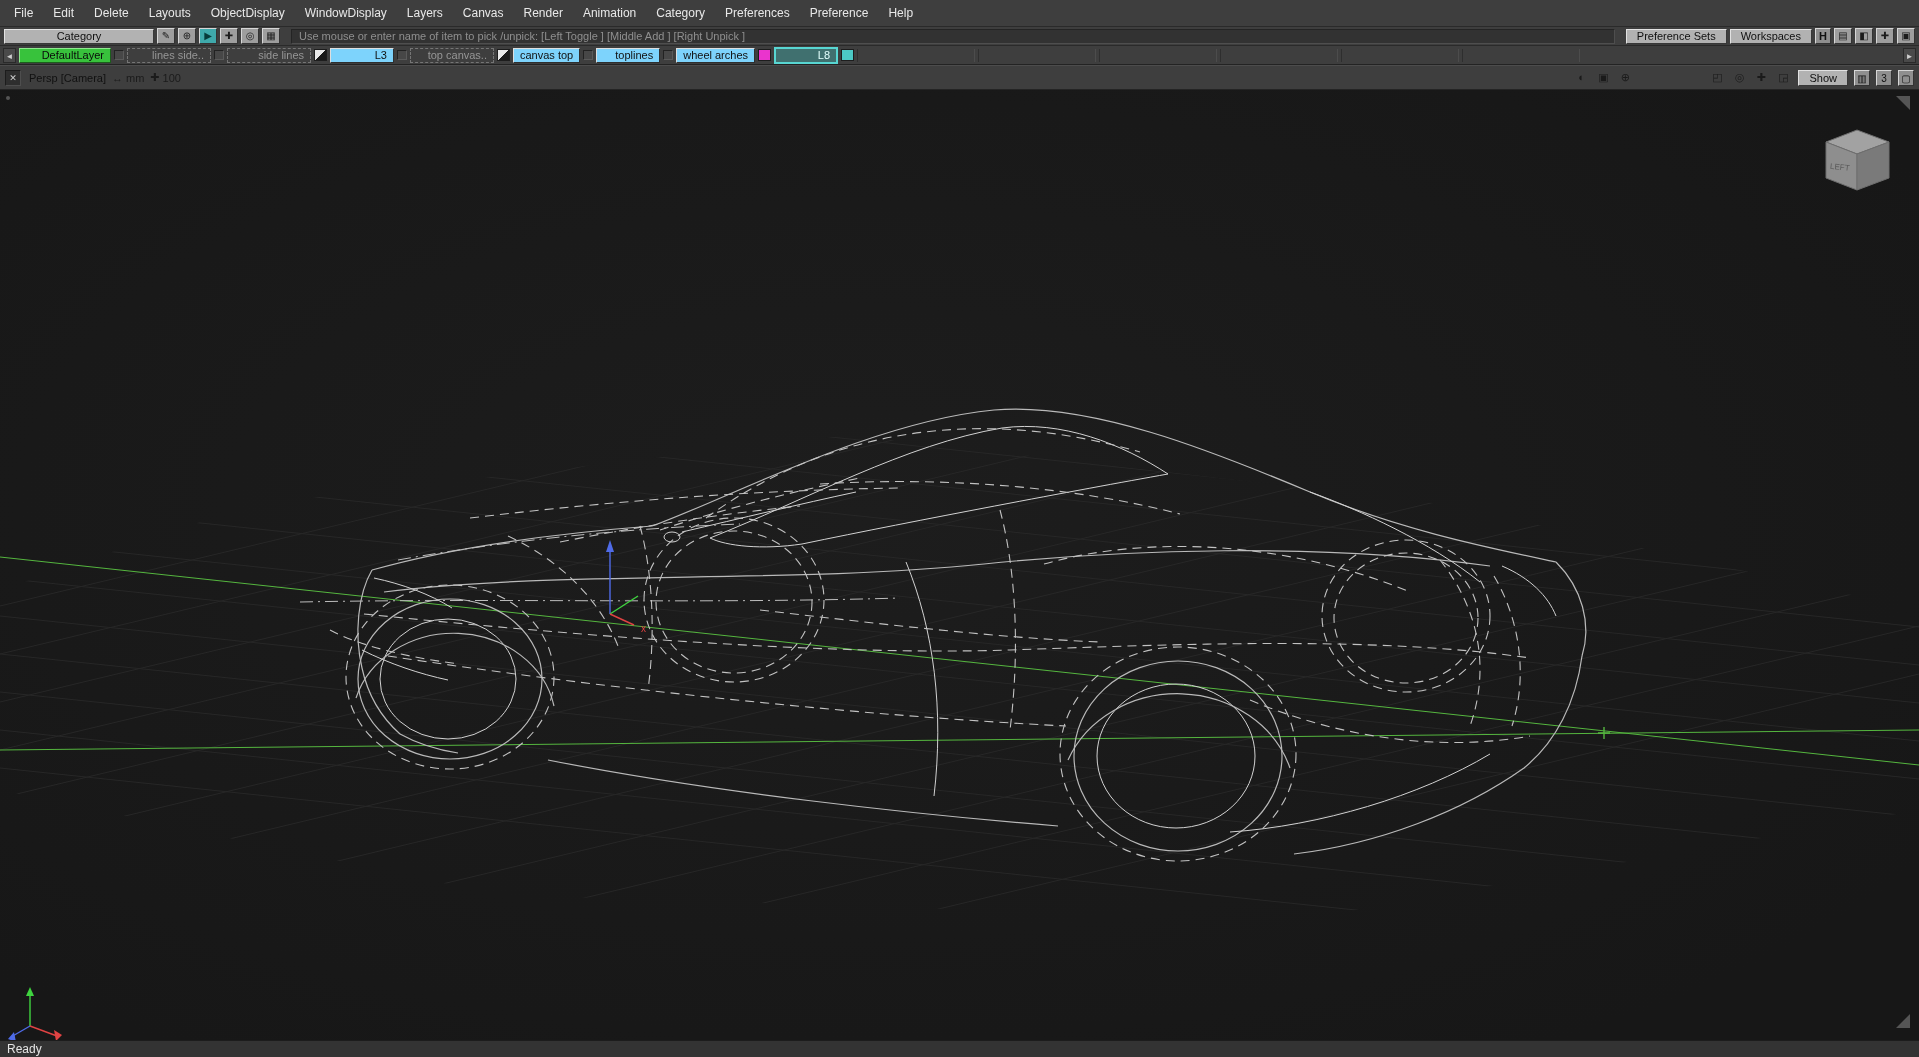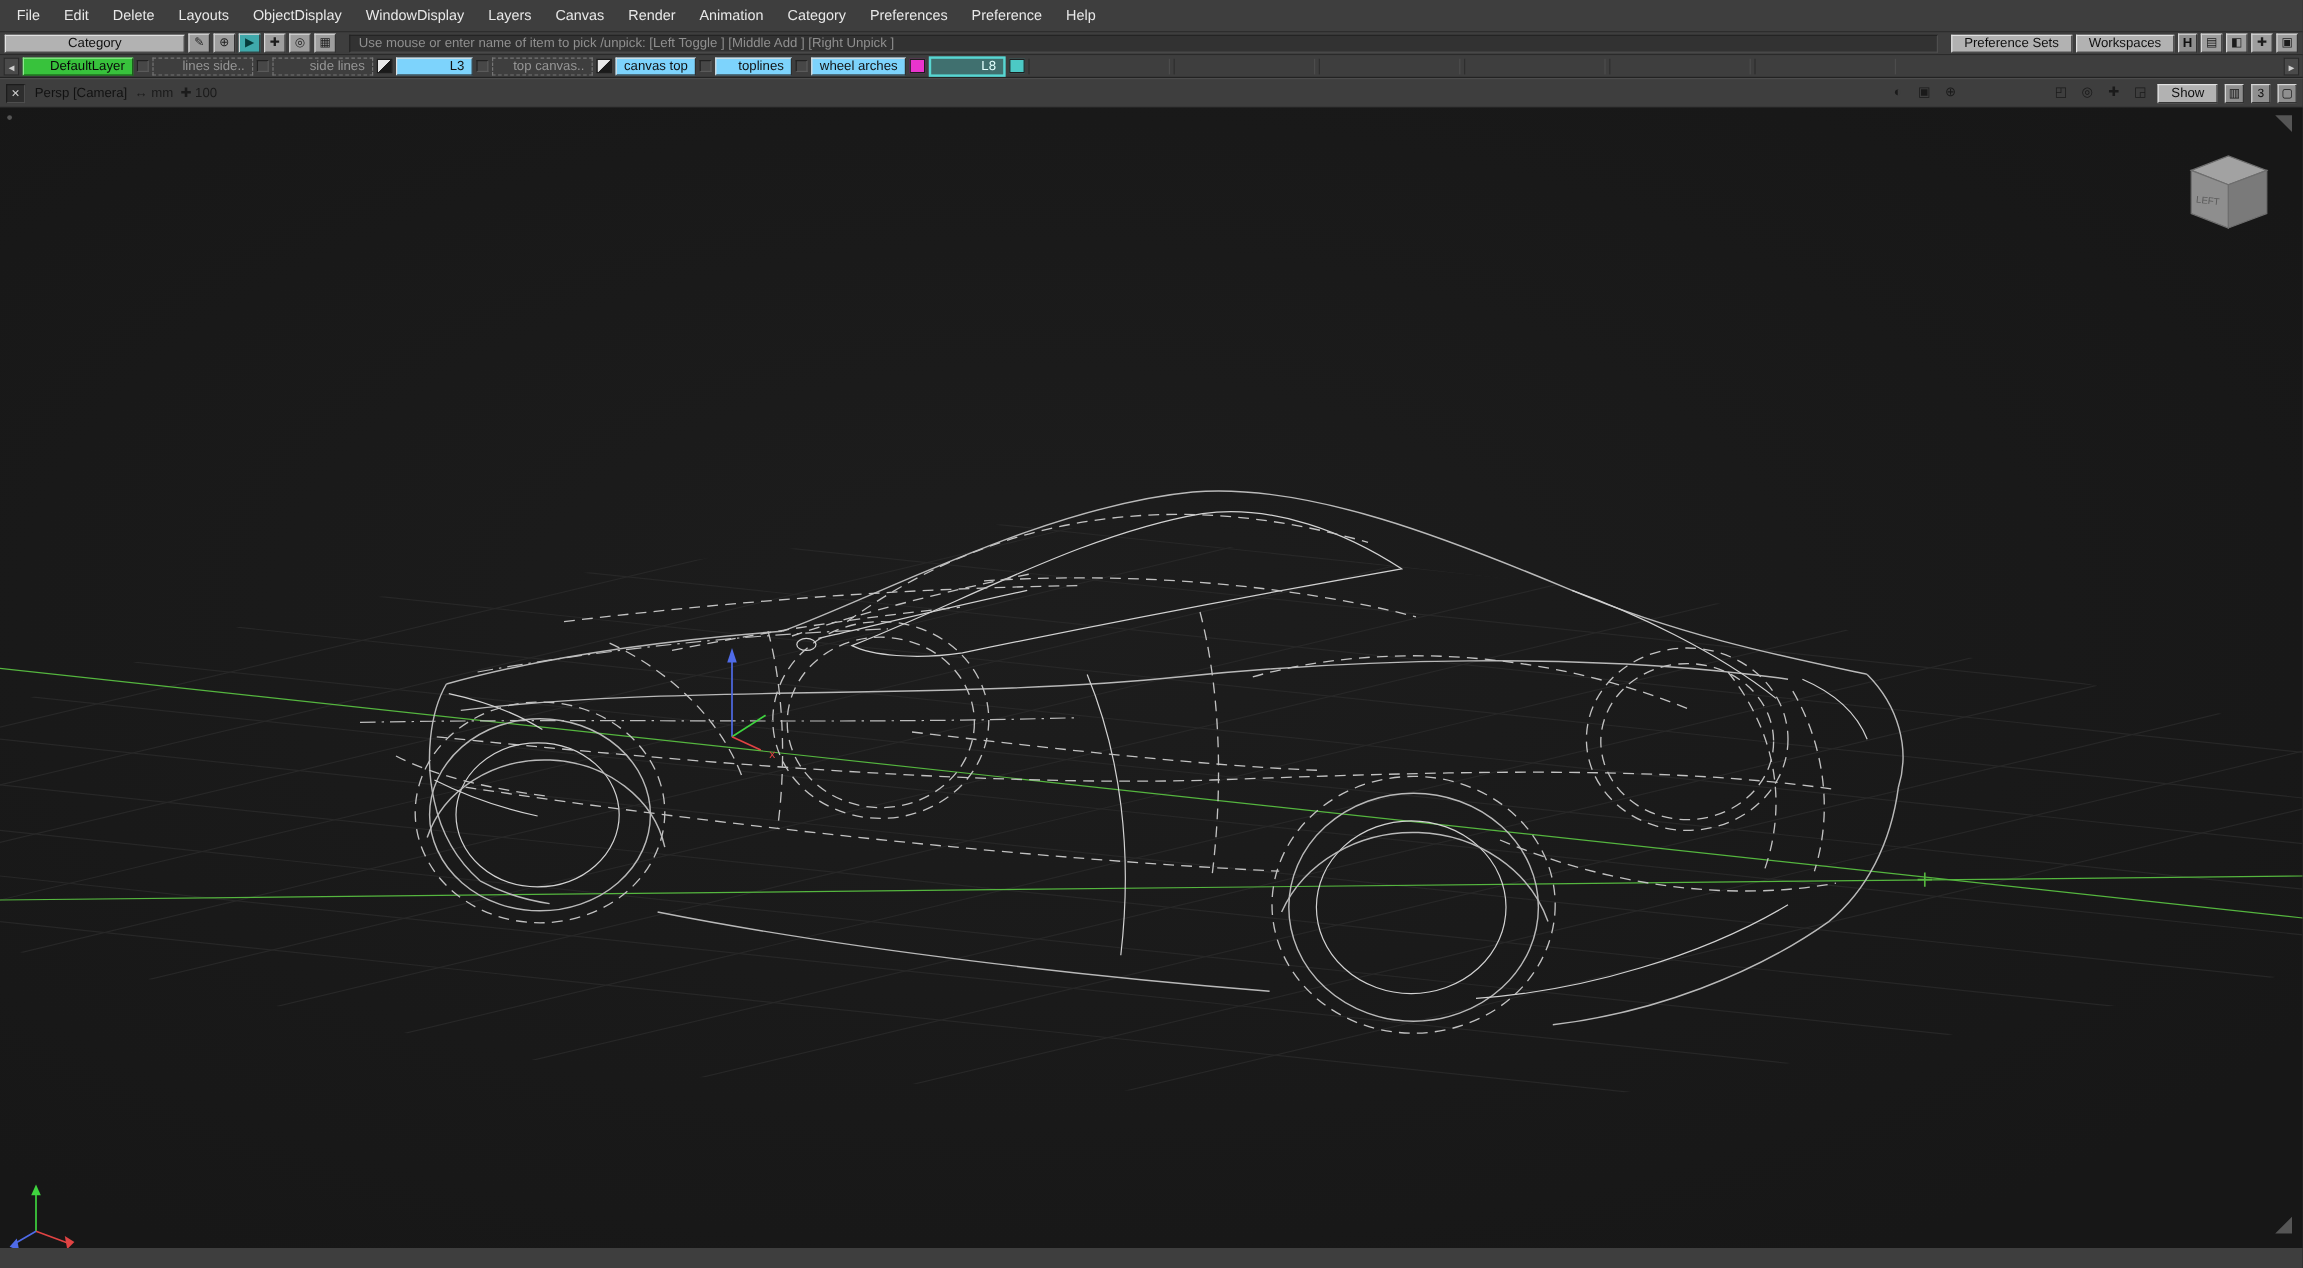--- a/index.html
+++ b/index.html
@@ -280,14 +280,17 @@
 
         <g fill="#555">
           <path d="M1910 6 L1910 20 L1896 6 Z"></path>
           <path d="M1910 938 L1896 938 L1910 924 Z"></path>
           <circle cx="8" cy="8" r="2"></circle>
         </g>
       </svg>
     </div>
   </div>
 
+  <div class="statusbar">
+    <span>Ready</span>
+  </div>
 
 </div>
 
 </body></html>

